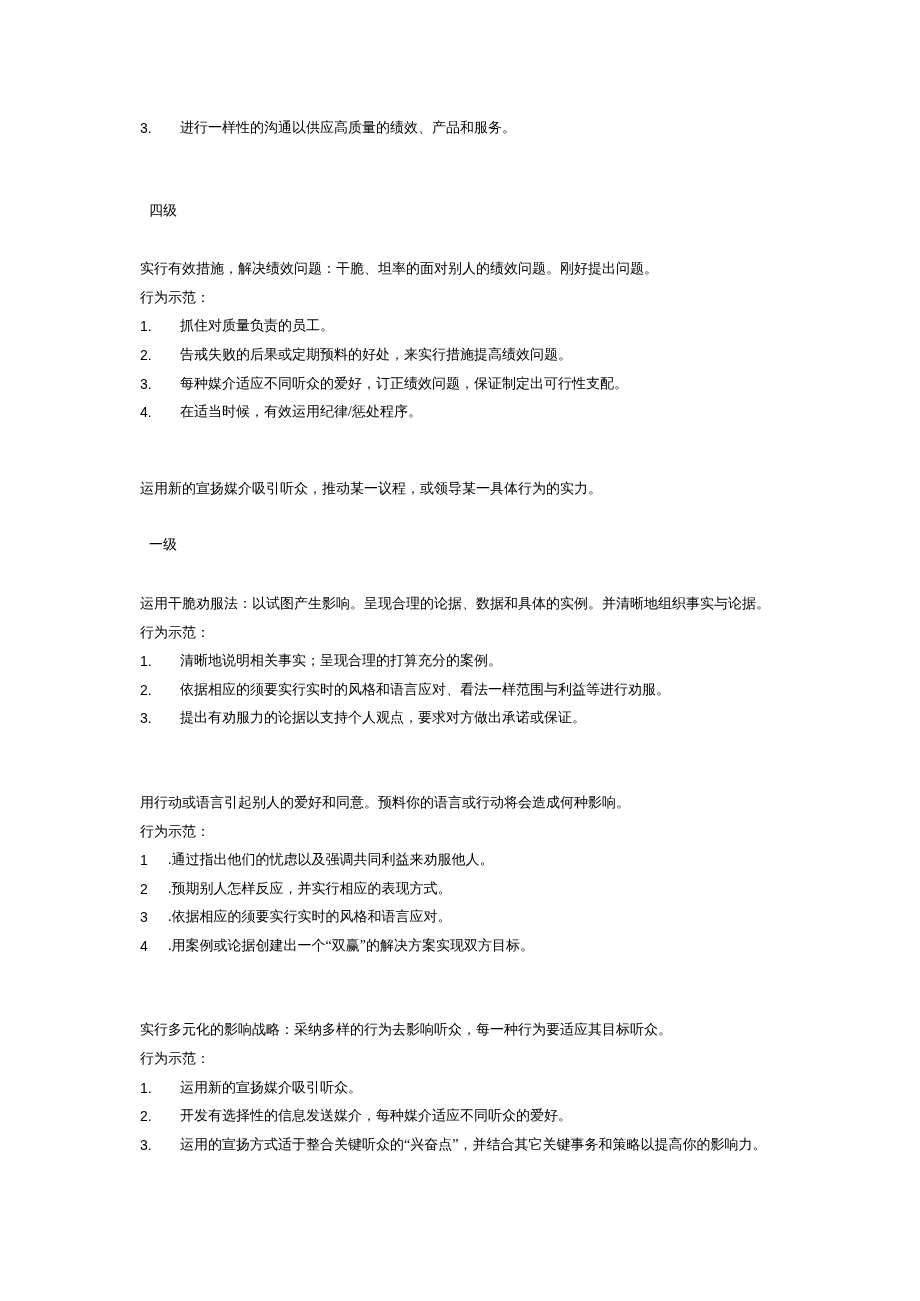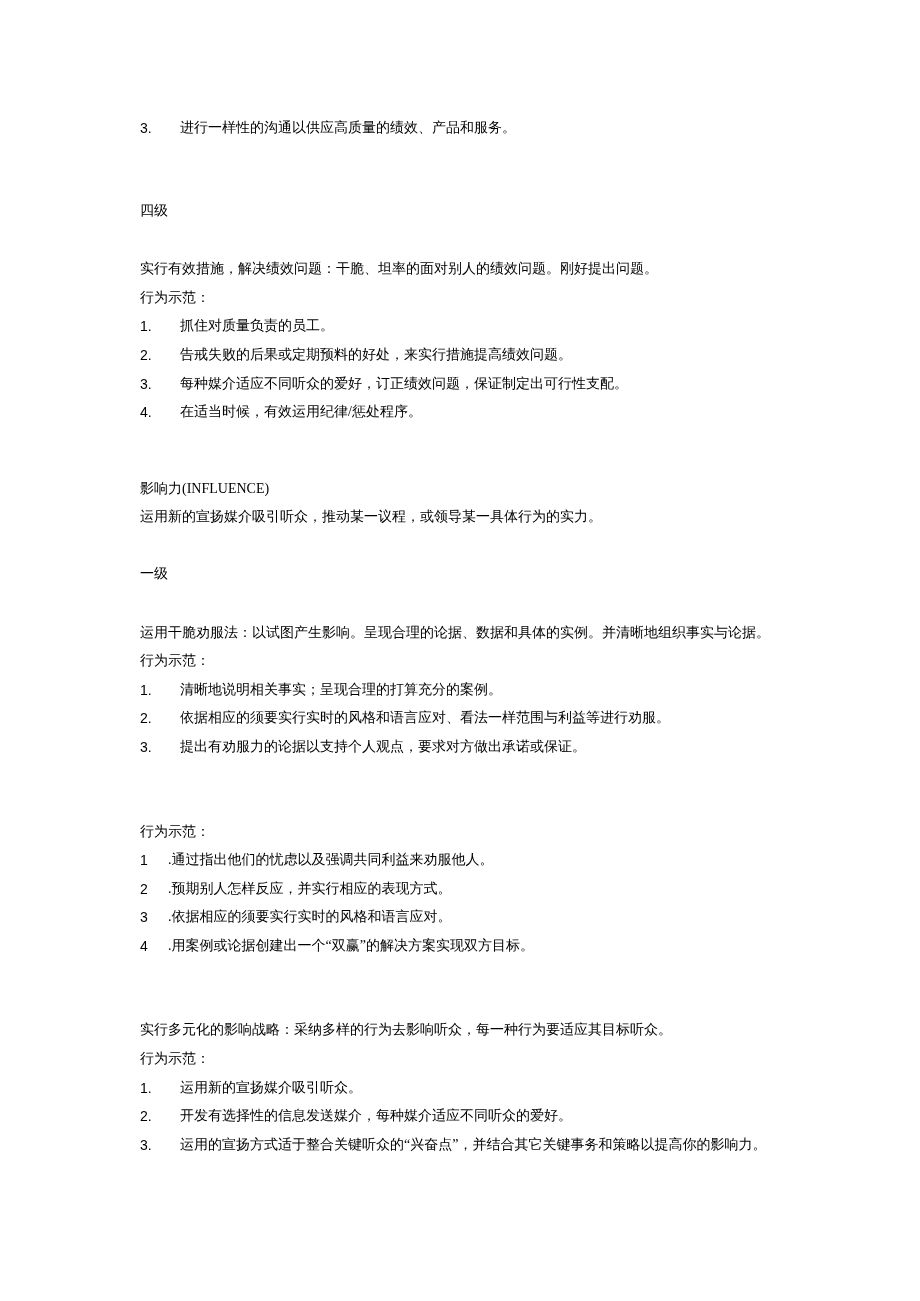--- a/index.html
+++ b/index.html
@@ -14,20 +14,21 @@
       line-height: 1.9;
       color: #000000;
       width: 920px;
       padding: 115px 140px 60px 140px;
     }
     .section {
       margin-bottom: 28px;
     }
     .heading {
       margin-bottom: 4px;
+      margin-left: 9px;
     }
     .para {
       margin-bottom: 2px;
     }
     .list-item {
       display: flex;
       align-items: flex-start;
       margin-bottom: 2px;
     }
     .list-num {
@@ -83,21 +84,20 @@
   </div>
   <div class="list-item">
     <span class="list-num">4.</span>
     <span class="list-text">在适当时候，有效运用纪律/惩处程序。</span>
   </div>
 </div>
 
 <div class="spacer-md"></div>
 
 <div>
-  <div class="para">影响力(INFLUENCE)</div>
   <div class="para">运用新的宣扬媒介吸引听众，推动某一议程，或领导某一具体行为的实力。</div>
 </div>
 
 <div class="spacer-sm"></div>
 
 <div>
   <div class="heading">一级</div>
   <div class="spacer-sm"></div>
   <div class="para">运用干脆劝服法：以试图产生影响。呈现合理的论据、数据和具体的实例。并清晰地组织事实与论据。</div>
   <div class="para">行为示范：</div>
@@ -112,20 +112,21 @@
   <div class="list-item">
     <span class="list-num">3.</span>
     <span class="list-text">提出有劝服力的论据以支持个人观点，要求对方做出承诺或保证。</span>
   </div>
 </div>
 
 <div class="spacer-sm"></div>
 
 <div>
   <div class="spacer-sm"></div>
+  <div class="para">用行动或语言引起别人的爱好和同意。预料你的语言或行动将会造成何种影响。</div>
   <div class="para">行为示范：</div>
   <div class="list-item">
     <span class="list-num-alt">1</span>
     <span class="list-text">.通过指出他们的忧虑以及强调共同利益来劝服他人。</span>
   </div>
   <div class="list-item">
     <span class="list-num-alt">2</span>
     <span class="list-text">.预期别人怎样反应，并实行相应的表现方式。</span>
   </div>
   <div class="list-item">

